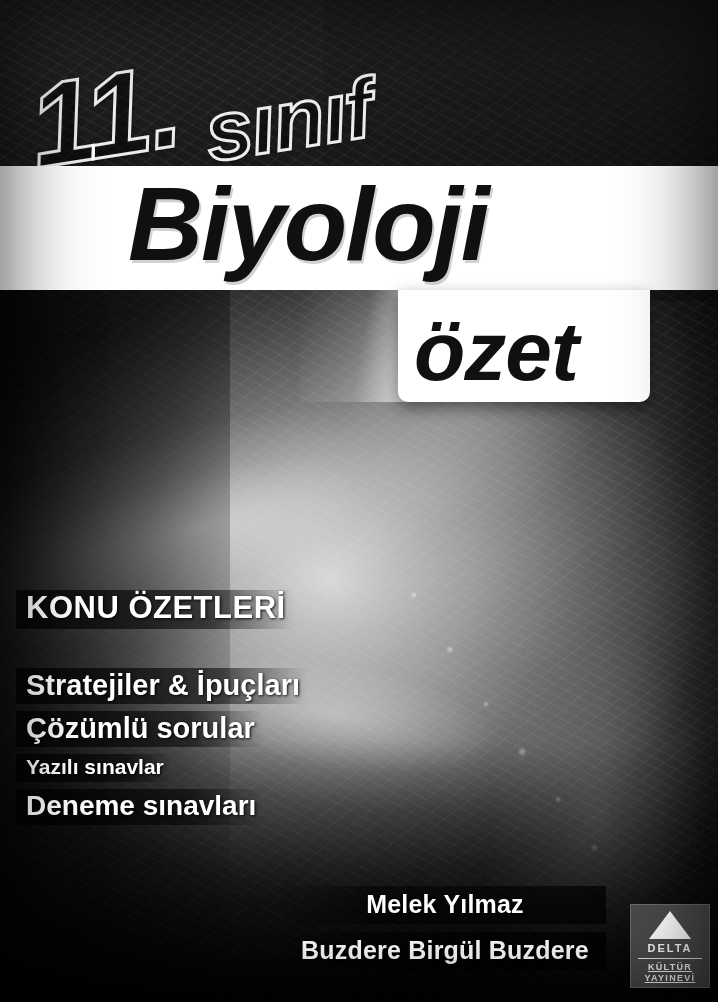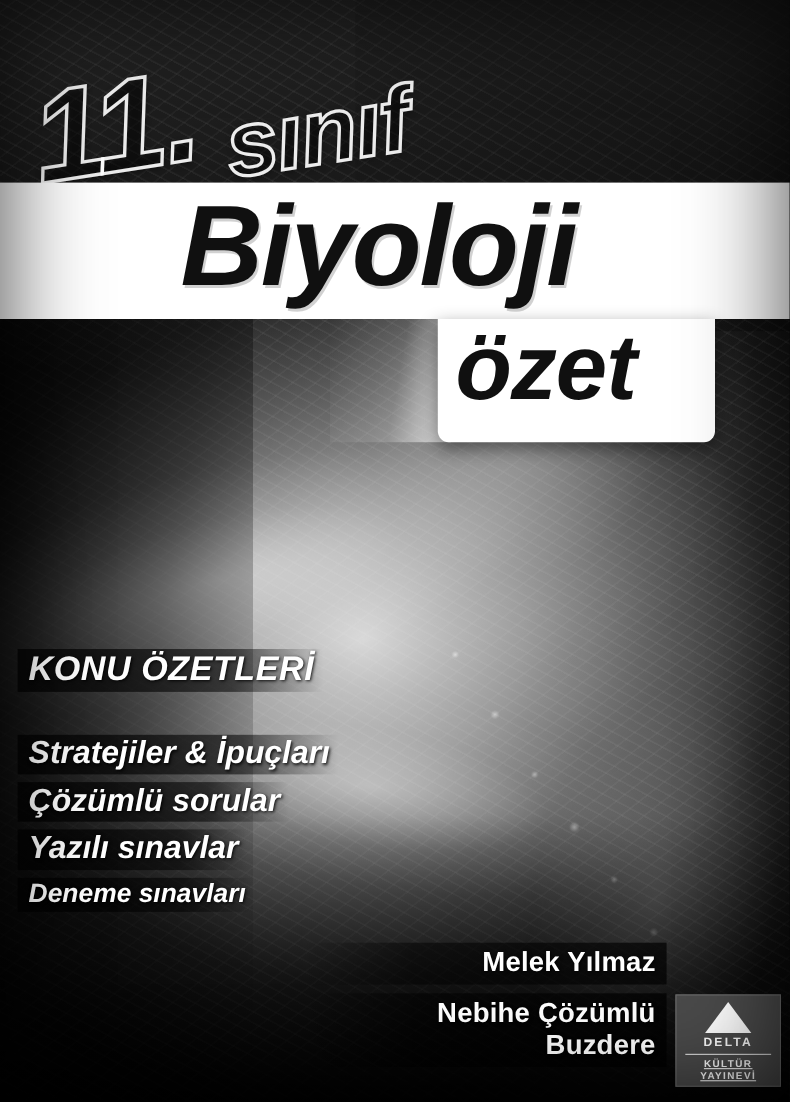--- a/index.html
+++ b/index.html
@@ -167,26 +167,25 @@
     position: absolute;
     left: 128px;
     top: 170px;
     font-size: 104px;
     font-weight: bold;
     font-style: italic;
     color: #101010;
     letter-spacing: -2px;
     line-height: 1.05;
     text-shadow: 2px 3px 0 rgba(0,0,0,0.18);
-    margin-left: 36px;
   }
   .title-sub {
     position: absolute;
     left: 414px;
-    top: 292px;
+    top: 309px;
     font-size: 84px;
     font-weight: bold;
     font-style: italic;
     color: #101010;
     letter-spacing: -1px;
     line-height: 1;
   }
 
   
   .features {
@@ -198,55 +197,55 @@
   .feature {
     display: block;
     color: #ffffff;
     font-weight: bold;
     line-height: 1.05;
     padding: 2px 8px 4px 10px;
     margin-bottom: 7px;
     width: fit-content;
     background: linear-gradient(to right, rgba(0,0,0,0.72) 0%, rgba(0,0,0,0.55) 70%, rgba(0,0,0,0.0) 100%);
     text-shadow: 1px 1px 3px rgba(0,0,0,0.9);
-    font-style: italic;
   }
   .f0 { font-size: 31px; letter-spacing: 0.5px; }
   .f1 { font-size: 29px; margin-top: 39px; }
   .f2 { font-size: 29px; }
-  .f3 { font-size: 29px; text-align: right; }
+  .f3 { font-size: 21px; text-align: right; }
   .f4 { font-size: 25px; }
-  .f5 { font-size: 24px; }
+  .f5 { font-size: 28px; }
 
   
   .authors {
     position: absolute;
     right: 112px;
     bottom: 24px;
     width: 330px;
     text-align: right;
   }
   .author {
     display: block;
     color: #ffffff;
     font-size: 25px;
     font-weight: bold;
     letter-spacing: 0.2px;
     padding: 4px 10px 5px 18px;
     margin-bottom: 8px;
     background: linear-gradient(to right, rgba(0,0,0,0.0) 0%, rgba(0,0,0,0.5) 30%, rgba(0,0,0,0.72) 100%);
     text-shadow: 1px 1px 3px rgba(0,0,0,0.9);
+    text-align: center;
   }
 
   
   .logo {
     position: absolute;
     right: 8px;
     bottom: 14px;
-    width: 96px;
+    width: 80px;
     height: 84px;
     background: #4a4a4a;
     border: 1px solid #6a6a6a;
     display: flex;
     flex-direction: column;
     align-items: center;
     justify-content: flex-start;
     padding-top: 6px;
     box-sizing: border-box;
   }
@@ -317,21 +316,21 @@
   <div class="features">
     <span class="feature f0">KONU ÖZETLERİ</span>
     <span class="feature f1">Stratejiler &amp; İpuçları</span>
     <span class="feature f2">Çözümlü sorular</span>
     <span class="feature f3">Yazılı sınavlar</span>
     <span class="feature f5">Deneme sınavları</span>
   </div>
 
   <div class="authors">
     <span class="author">Melek Yılmaz</span>
-    <span class="author">Nebihe Çözümlü Buzdere</span>
+    <span class="author">Buzdere Birgül Buzdere</span>
   </div>
 
   <div class="logo">
     <div class="logo-tri"></div>
     <div class="logo-name">DELTA</div>
     <div class="logo-line"></div>
     <div class="logo-sub">KÜLTÜR</div>
     <div class="logo-sub">YAYINEVİ</div>
   </div>
 

